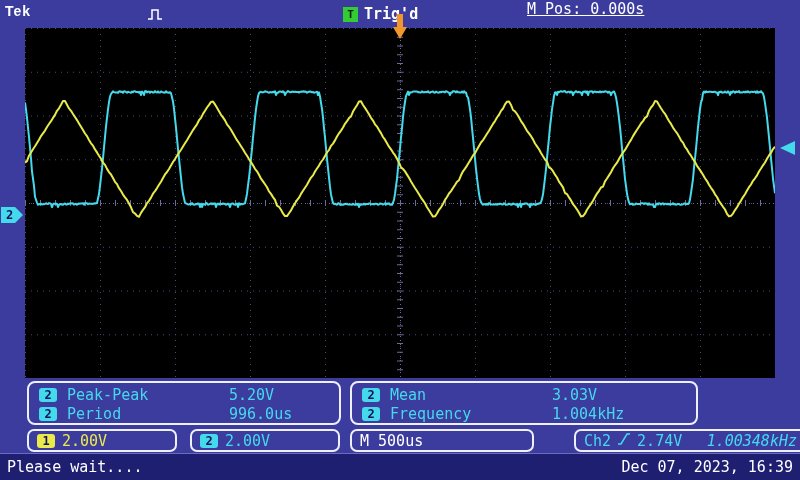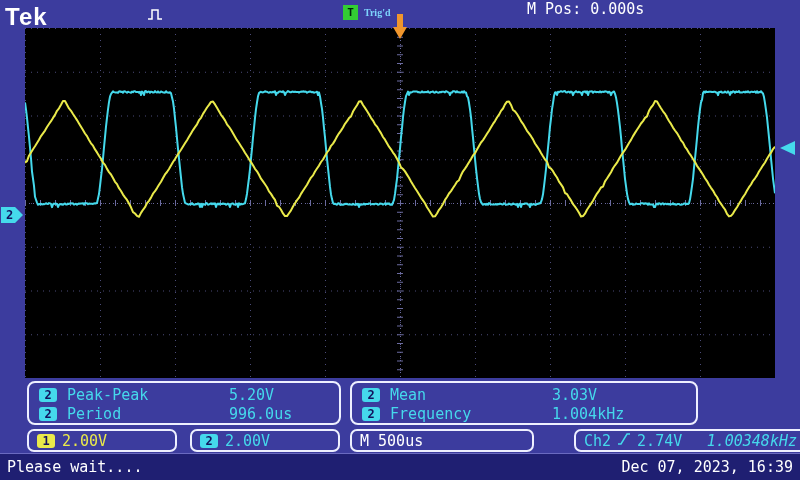--- a/index.html
+++ b/index.html
@@ -1,27 +1,27 @@
 <!DOCTYPE html>
 <html><head>
 <meta charset="utf-8">
 <style>
   html,body{margin:0;padding:0;background:#222;}
   .frame{position:relative;width:800px;height:480px;background:#3c3c9e;overflow:hidden;
          font-family:"DejaVu Sans Mono",monospace;-webkit-font-smoothing:none;}
   
   .topbar{position:absolute;left:0;top:0;width:800px;height:27px;}
   .brand{position:absolute;left:5px;top:3px;color:#fff;font-family:"Liberation Sans",sans-serif;
-         font-weight:bold;font-size:24px;letter-spacing:1px;}
+         font-weight:bold;font-size:14px;letter-spacing:1px;}
   .pulse-icon{position:absolute;left:148px;top:7px;}
   .trig-group{position:absolute;left:343px;top:5px;display:flex;align-items:center;gap:6px;}
   .trig-badge{width:15px;height:15px;background:#33cc33;color:#00240b;font-weight:bold;font-size:11px;
               display:flex;align-items:center;justify-content:center;}
-  .trig-label{color:#7dd3fc;font-size:10px;font-weight:bold;font-family:Liberation Serif, serif;}
-  .mpos{position:absolute;left:527px;top:0;color:#fff;font-size:15px;}
+  .trig-label{color:#ffffff;font-size:15px;font-weight:bold;}
+  .mpos{position:absolute;left:527px;top:0;color:#fff;font-size:15px;text-decoration:underline;}
   
   .screen{position:absolute;left:25px;top:28px;width:750px;height:350px;background:#000;}
   
   .tpos{position:absolute;top:14px;width:14px;height:26px;z-index:5;}
   .tpos .stem{width:6px;height:13px;background:#f0962d;margin:0 auto;}
   .tpos .tri{width:0;height:0;border-left:7px solid transparent;border-right:7px solid transparent;
              border-top:12px solid #f0962d;}
   
   .gnd-marker{position:absolute;left:1px;width:22px;height:16px;background:#45d9ec;z-index:5;
               clip-path:polygon(0 0,64% 0,100% 50%,64% 100%,0 100%);

